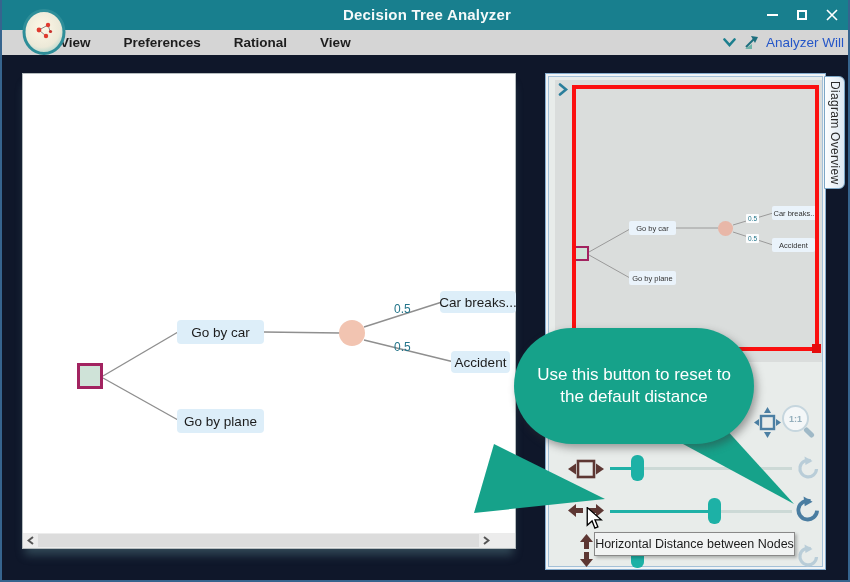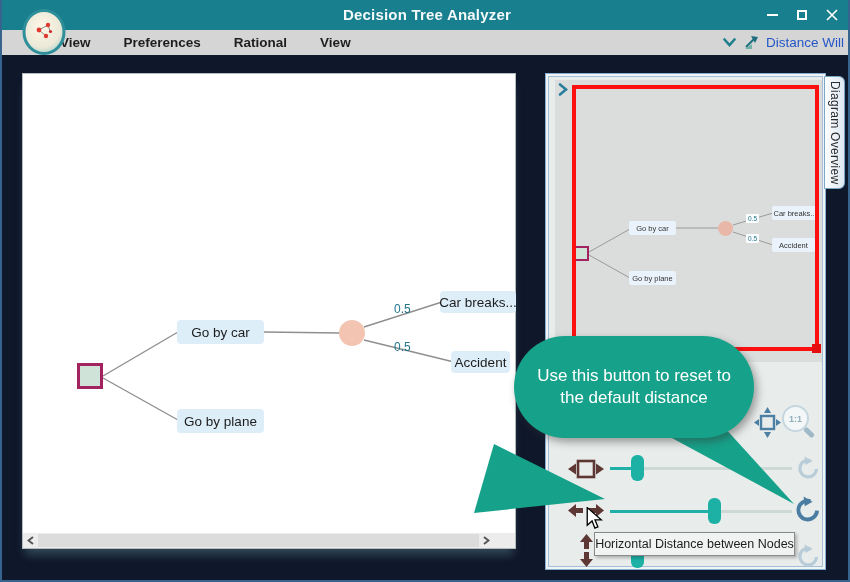--- a/index.html
+++ b/index.html
@@ -72,21 +72,21 @@
   .thumb{position:absolute;width:13px;height:26px;border-radius:6px;background:#1db1a6;z-index:11;cursor:pointer;}
   .reset{position:absolute;z-index:10;cursor:pointer;}
   
   .tailsvg{position:absolute;left:0;top:0;pointer-events:none;}
   .t2{z-index:40;} .c2{z-index:41;} .t1{z-index:42;} .c1{z-index:43;}
   .callout{position:absolute;background:#16a28a;color:#fff;display:flex;align-items:center;
            justify-content:center;text-align:center;filter:drop-shadow(3px 4px 4px rgba(50,50,50,.45));}
   .callout .ct{font-size:17px;line-height:1.28;}
   .c1{left:330px;top:349px;width:183px;height:187px;border-radius:50%;}
   .c1 .ct{width:150px;}
-  .c2{left:512px;top:336px;width:240px;height:102px;border-radius:58px;}
+  .c2{left:512px;top:328px;width:240px;height:116px;border-radius:58px;}
   .c2 .ct{width:205px;}
   
   .tooltip{position:absolute;left:592px;top:532px;width:201px;height:24px;background:#f1f3f3;
            border:1px solid #898989;z-index:60;display:flex;align-items:center;justify-content:center;
            box-shadow:2px 2px 3px rgba(0,0,0,.25);}
   .tooltip span{font-size:12.5px;color:#1c1c1c;white-space:nowrap;}
   .cursor{position:absolute;left:584px;top:507px;z-index:70;}
 </style>
 </head>
 <body>
@@ -119,21 +119,21 @@
     </div>
     <div class="account">
       <svg width="13" height="9" viewBox="0 0 13 9">
         <path d="M1.5 1.5 L6.5 7 L11.5 1.5" stroke="#1d7f8e" stroke-width="2.6" fill="none" stroke-linecap="round"></path>
       </svg>
       <svg width="16" height="15" viewBox="0 0 16 15">
         <polygon points="2,14 9,9 9,14" fill="#6fb3a8"></polygon>
         <path d="M3 12 L11 4" stroke="#1d6f7e" stroke-width="2"></path>
         <polygon points="8,1 15,2 12,8" fill="#1d6f7e"></polygon>
       </svg>
-      <span class="rw-label">Distance Will</span>
+      <span class="rw-label">Analyzer Will</span>
     </div>
   </div>
 
   <svg class="logo" width="44" height="46" viewBox="0 0 44 46">
     <defs>
       <radialGradient id="lg" cx="45%" cy="40%" r="65%">
         <stop offset="0%" stop-color="#fdf7e6"></stop>
         <stop offset="70%" stop-color="#ece9d8"></stop>
         <stop offset="100%" stop-color="#a9d3cb"></stop>
       </radialGradient>

